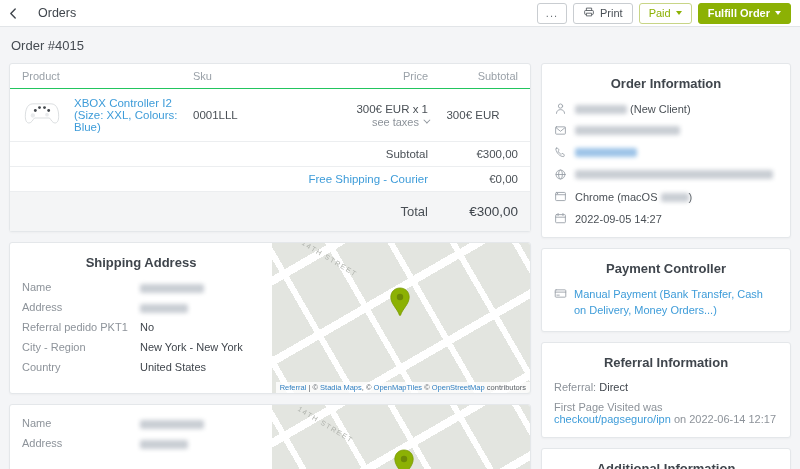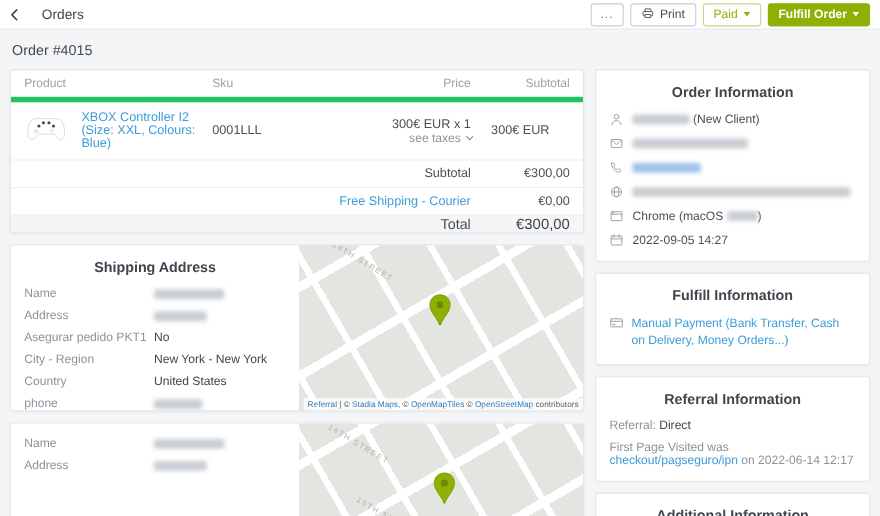--- a/index.html
+++ b/index.html
@@ -26,21 +26,21 @@
   .content { padding:9px 9px 0 9px; }
   .page-title { font-size:13px; color:#454b52; margin:2px 0 10px 2px; }
   .columns { display:flex; gap:10px; align-items:flex-start; }
   .left-col { width:522px; flex:none; }
   .right-col { flex:1; min-width:0; }
   .card { background:#fff; border:1px solid #e4e7ea; border-radius:3px;
     box-shadow:0 1px 2px rgba(0,0,0,0.03); }
   .left-col .card + .card, .right-col .card + .card { margin-top:10px; }
 
   
-  .t-head { display:flex; padding:6px 12px; border-bottom:5px solid #22c55e;
+  .t-head { display:flex; padding:6px 12px; border-bottom:1px solid #22c55e;
     font-size:11px; color:#9aa1a8; }
   .col-product { flex:1; text-align:left; }
   .col-sku { width:105px; text-align:left; }
   .col-price { width:130px; text-align:right; }
   .col-subtotal { width:90px; text-align:right; }
   .t-row { display:flex; align-items:center; padding:8px 12px; font-size:11.5px; }
   .prod-cell { flex:1; display:flex; gap:12px; }
   .thumb { width:42px; height:32px; display:flex; align-items:center; justify-content:center; }
   .prod-link { color:#3E9CD9; font-size:11.5px; }
   .sku-cell { width:105px; font-size:11.5px; color:#4a5056; }
@@ -48,21 +48,21 @@
   .price-line1 { font-size:11.5px; color:#4a5056; }
   .see-taxes { font-size:11px; color:#8d939a; margin-top:1px; display:inline-flex; align-items:center; gap:4px; cursor:pointer; }
   .chev-dn { width:5px; height:5px; border-right:1.2px solid #8d939a; border-bottom:1.2px solid #8d939a;
     transform:rotate(45deg) translateY(-2px); display:inline-block; }
   .sub-cell { width:90px; text-align:center; font-size:11.5px; color:#4a5056; }
   .sum-row { display:flex; justify-content:flex-end; align-items:center;
     padding:6px 12px; border-top:1px solid #eceef0; font-size:11.5px; }
   .sum-label { width:150px; text-align:right; color:#4a5056; }
   .sum-label.link { color:#3E9CD9; cursor:pointer; }
   .sum-value { width:90px; text-align:right; color:#4a5056; }
-  .total-row { background:#f4f5f6; padding:0 12px; font-size:13px; }
+  .total-row { background:#f4f5f6; padding:12px 12px; font-size:13px; }
   .total-row .sum-value { font-size:13.5px; color:#3f454c; }
 
   
   .addr-card { display:flex; height:152px; overflow:hidden; }
   .addr-info { width:262px; flex:none; padding:12px; }
   .card-title { font-size:13px; font-weight:bold; color:#3f454c; margin-bottom:11px;text-align:center; }
   .f-row { display:flex; margin-bottom:8px; font-size:11px; }
   .f-label { width:118px; flex:none; color:#8d939a; }
   .f-value { color:#40464d; }
   .redacted { display:inline-block; height:9px; border-radius:2px;
@@ -188,34 +188,30 @@
           <div class="card-title">Shipping Address</div>
           <div class="f-row">
               <span class="f-label">Name</span>
               <span class="f-value"><span class="redacted" style="width:64px"></span></span>
             </div>
           <div class="f-row">
               <span class="f-label">Address</span>
               <span class="f-value"><span class="redacted" style="width:48px"></span></span>
             </div>
           <div class="f-row">
-              <span class="f-label">Asegurar pedido PKT1</span>
+              <span class="f-label">Referral pedido PKT1</span>
               <span class="f-value">No</span>
             </div>
           <div class="f-row">
               <span class="f-label">City - Region</span>
               <span class="f-value">New York - New York</span>
             </div>
           <div class="f-row">
               <span class="f-label">Country</span>
               <span class="f-value">United States</span>
-            </div>
-          <div class="f-row">
-              <span class="f-label">phone</span>
-              <span class="f-value"><span class="redacted" style="width:44px"></span></span>
             </div>
         </div>
         <div class="map">
           <div class="map-surface"></div>
           <span class="street-label" style="left:26px; top:12px;">14TH STREET</span>
           <span class="pin" style="left:128px; top:74px;">
             <svg width="22" height="30" viewBox="0 0 22 30">
               <path d="M11 1 C5.5 1 1.8 5 1.8 10.2 c0 6.8 7.2 12.4 8.6 18 .1.5 1.1.5 1.2 0 1.4-5.6 8.6-11.2 8.6-18 C20.2 5 16.5 1 11 1z" fill="#8CB104" stroke="#7a9b04" stroke-width="0.8"></path>
               <circle cx="11" cy="10" r="3.2" fill="#6d8a06"></circle>
             </svg>
@@ -307,21 +303,21 @@
             <svg width="13" height="13" viewBox="0 0 16 16">
                 <rect x="2" y="3.2" width="12" height="10" rx="1"></rect>
                 <path d="M2 6.4 h12 M5 1.8 v2.6 M11 1.8 v2.6"></path>
               </svg>
           </span>
           <span>2022-09-05 14:27</span>
         </div>
       </div>
 
       <div class="card pad-card">
-        <div class="card-title">Fulfill Information</div>
+        <div class="card-title">Payment Controller</div>
         <div class="pay-row">
           <span class="oi-icon">
             <svg width="13" height="13" viewBox="0 0 16 16" style="stroke:#9aa1a8; fill:none; stroke-width:1.1;">
                 <rect x="1.5" y="3.5" width="13" height="9" rx="1"></rect>
                 <path d="M1.5 6.3 h13 M3.5 10 h3"></path>
               </svg>
           </span>
           <a class="pay-link">Manual Payment (Bank Transfer, Cash on Delivery, Money Orders...)</a>
         </div>
       </div>

